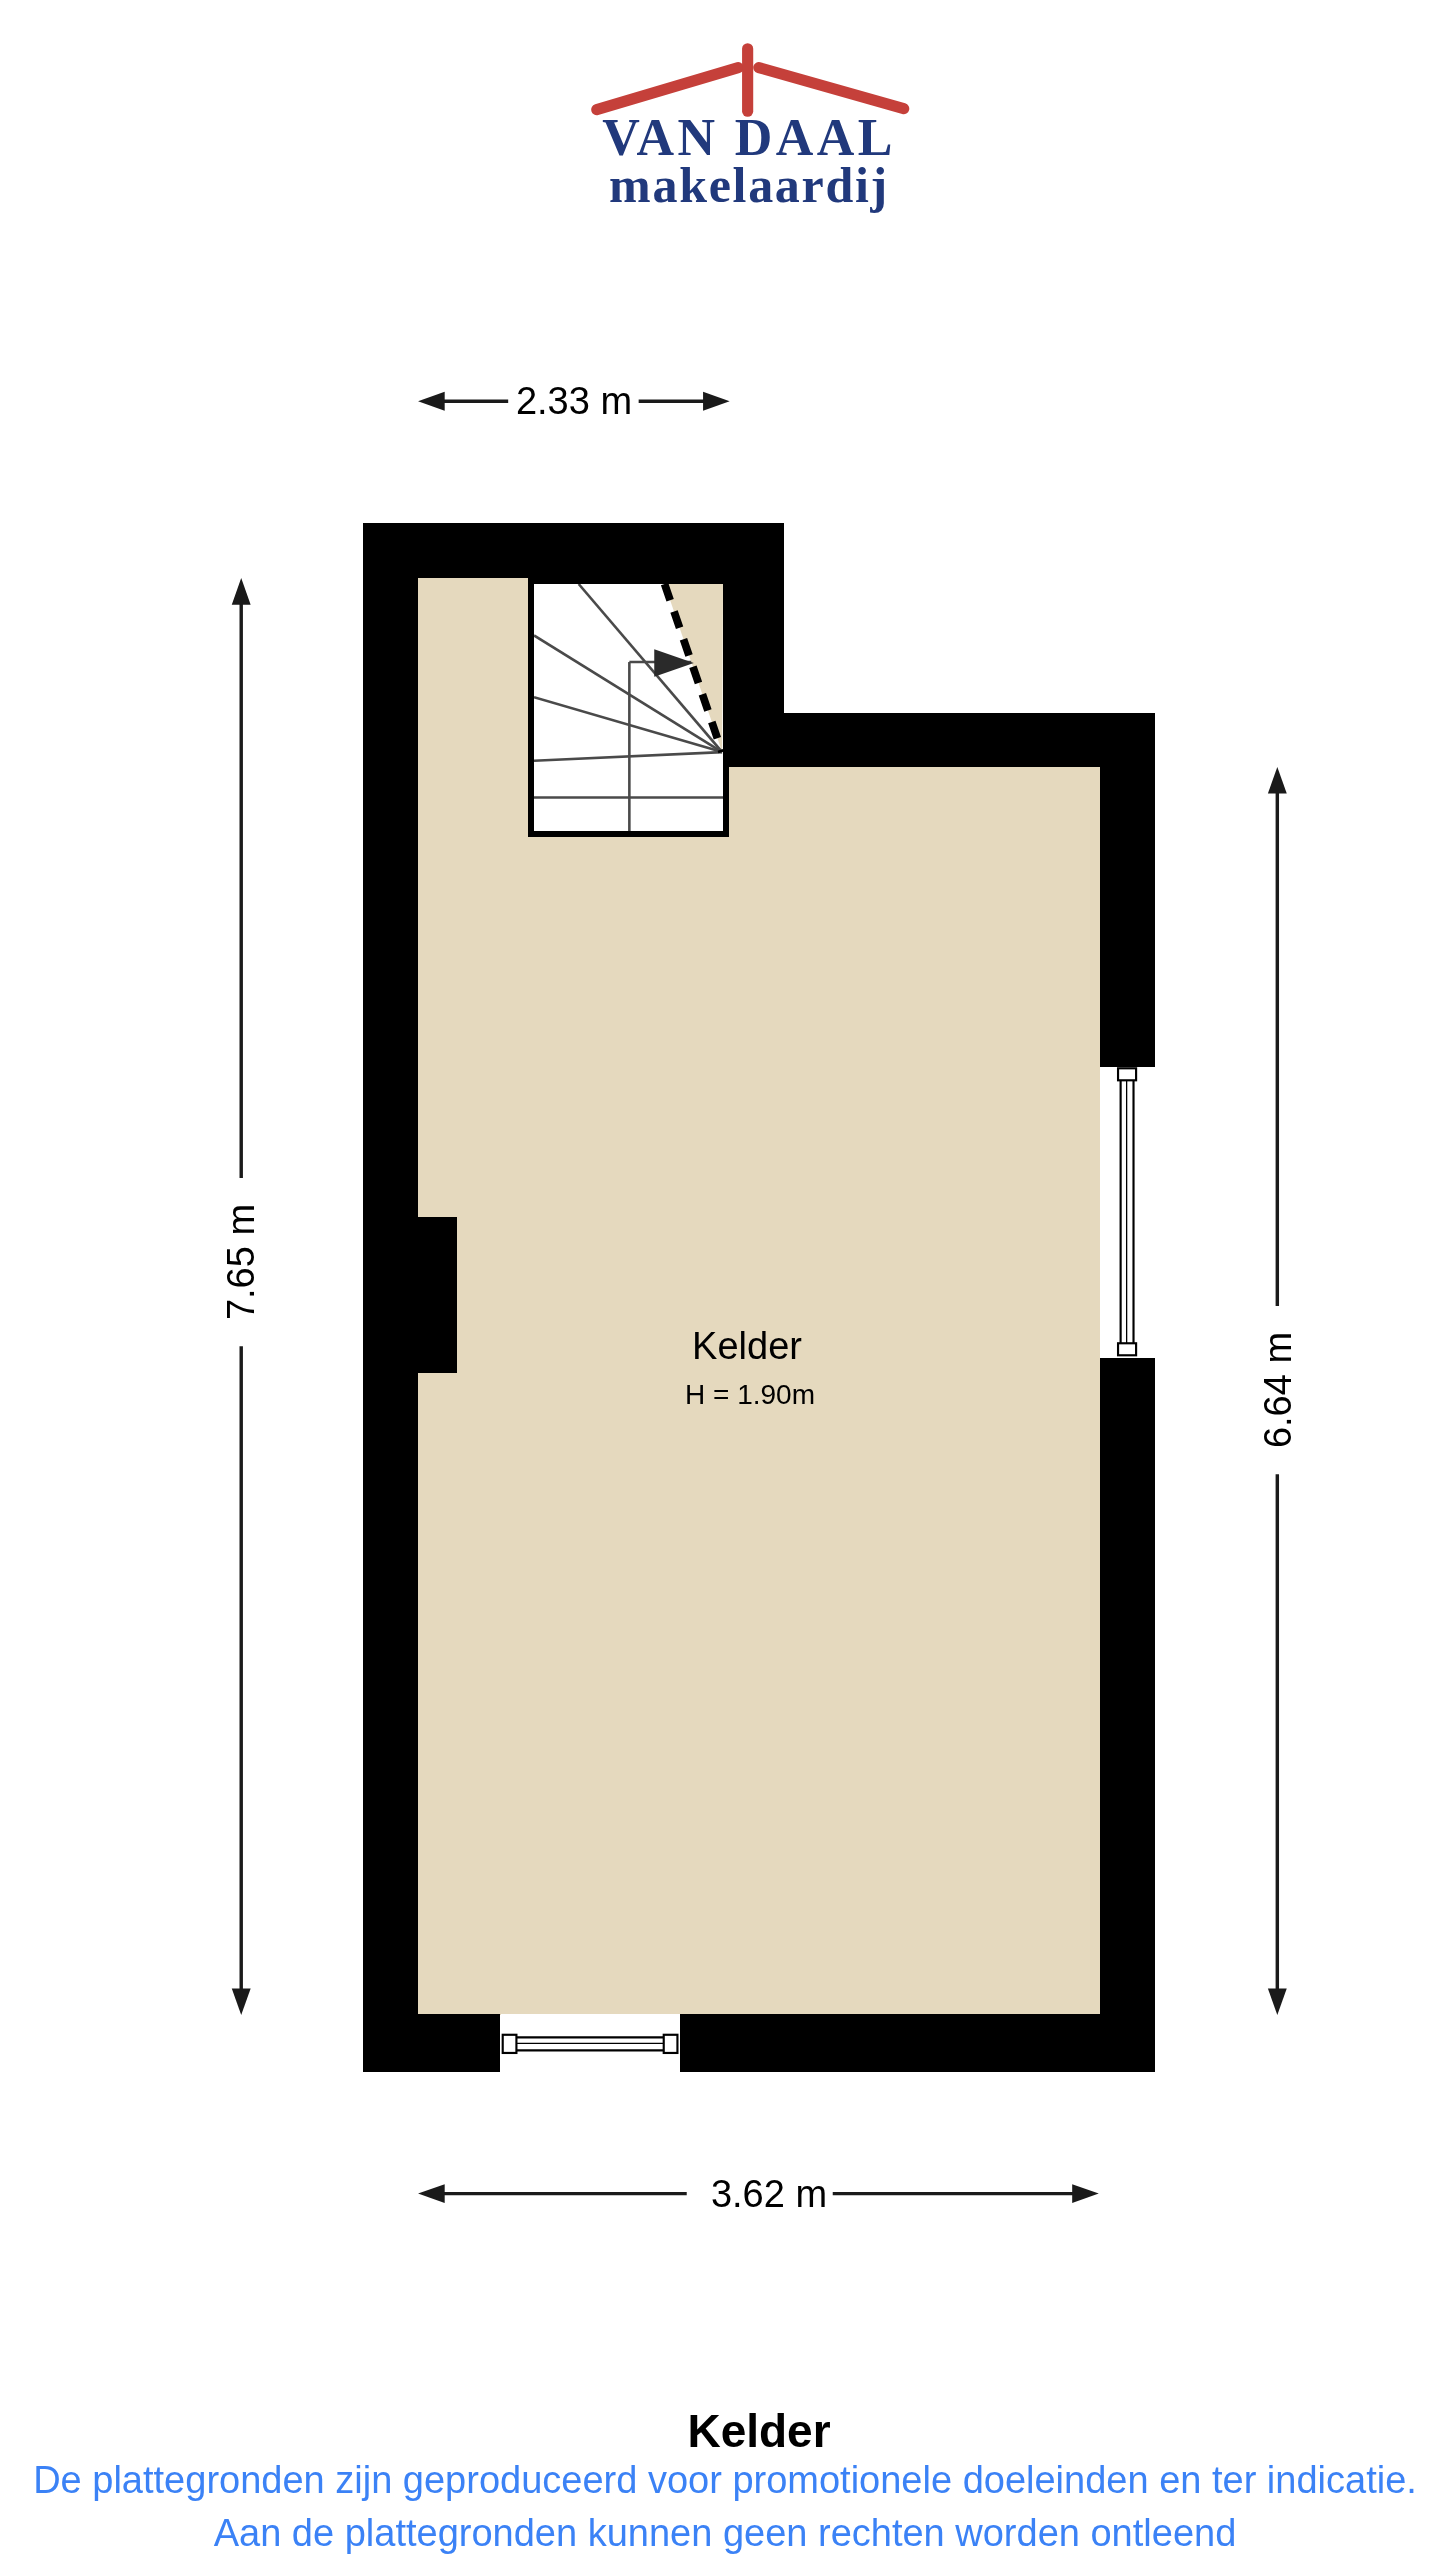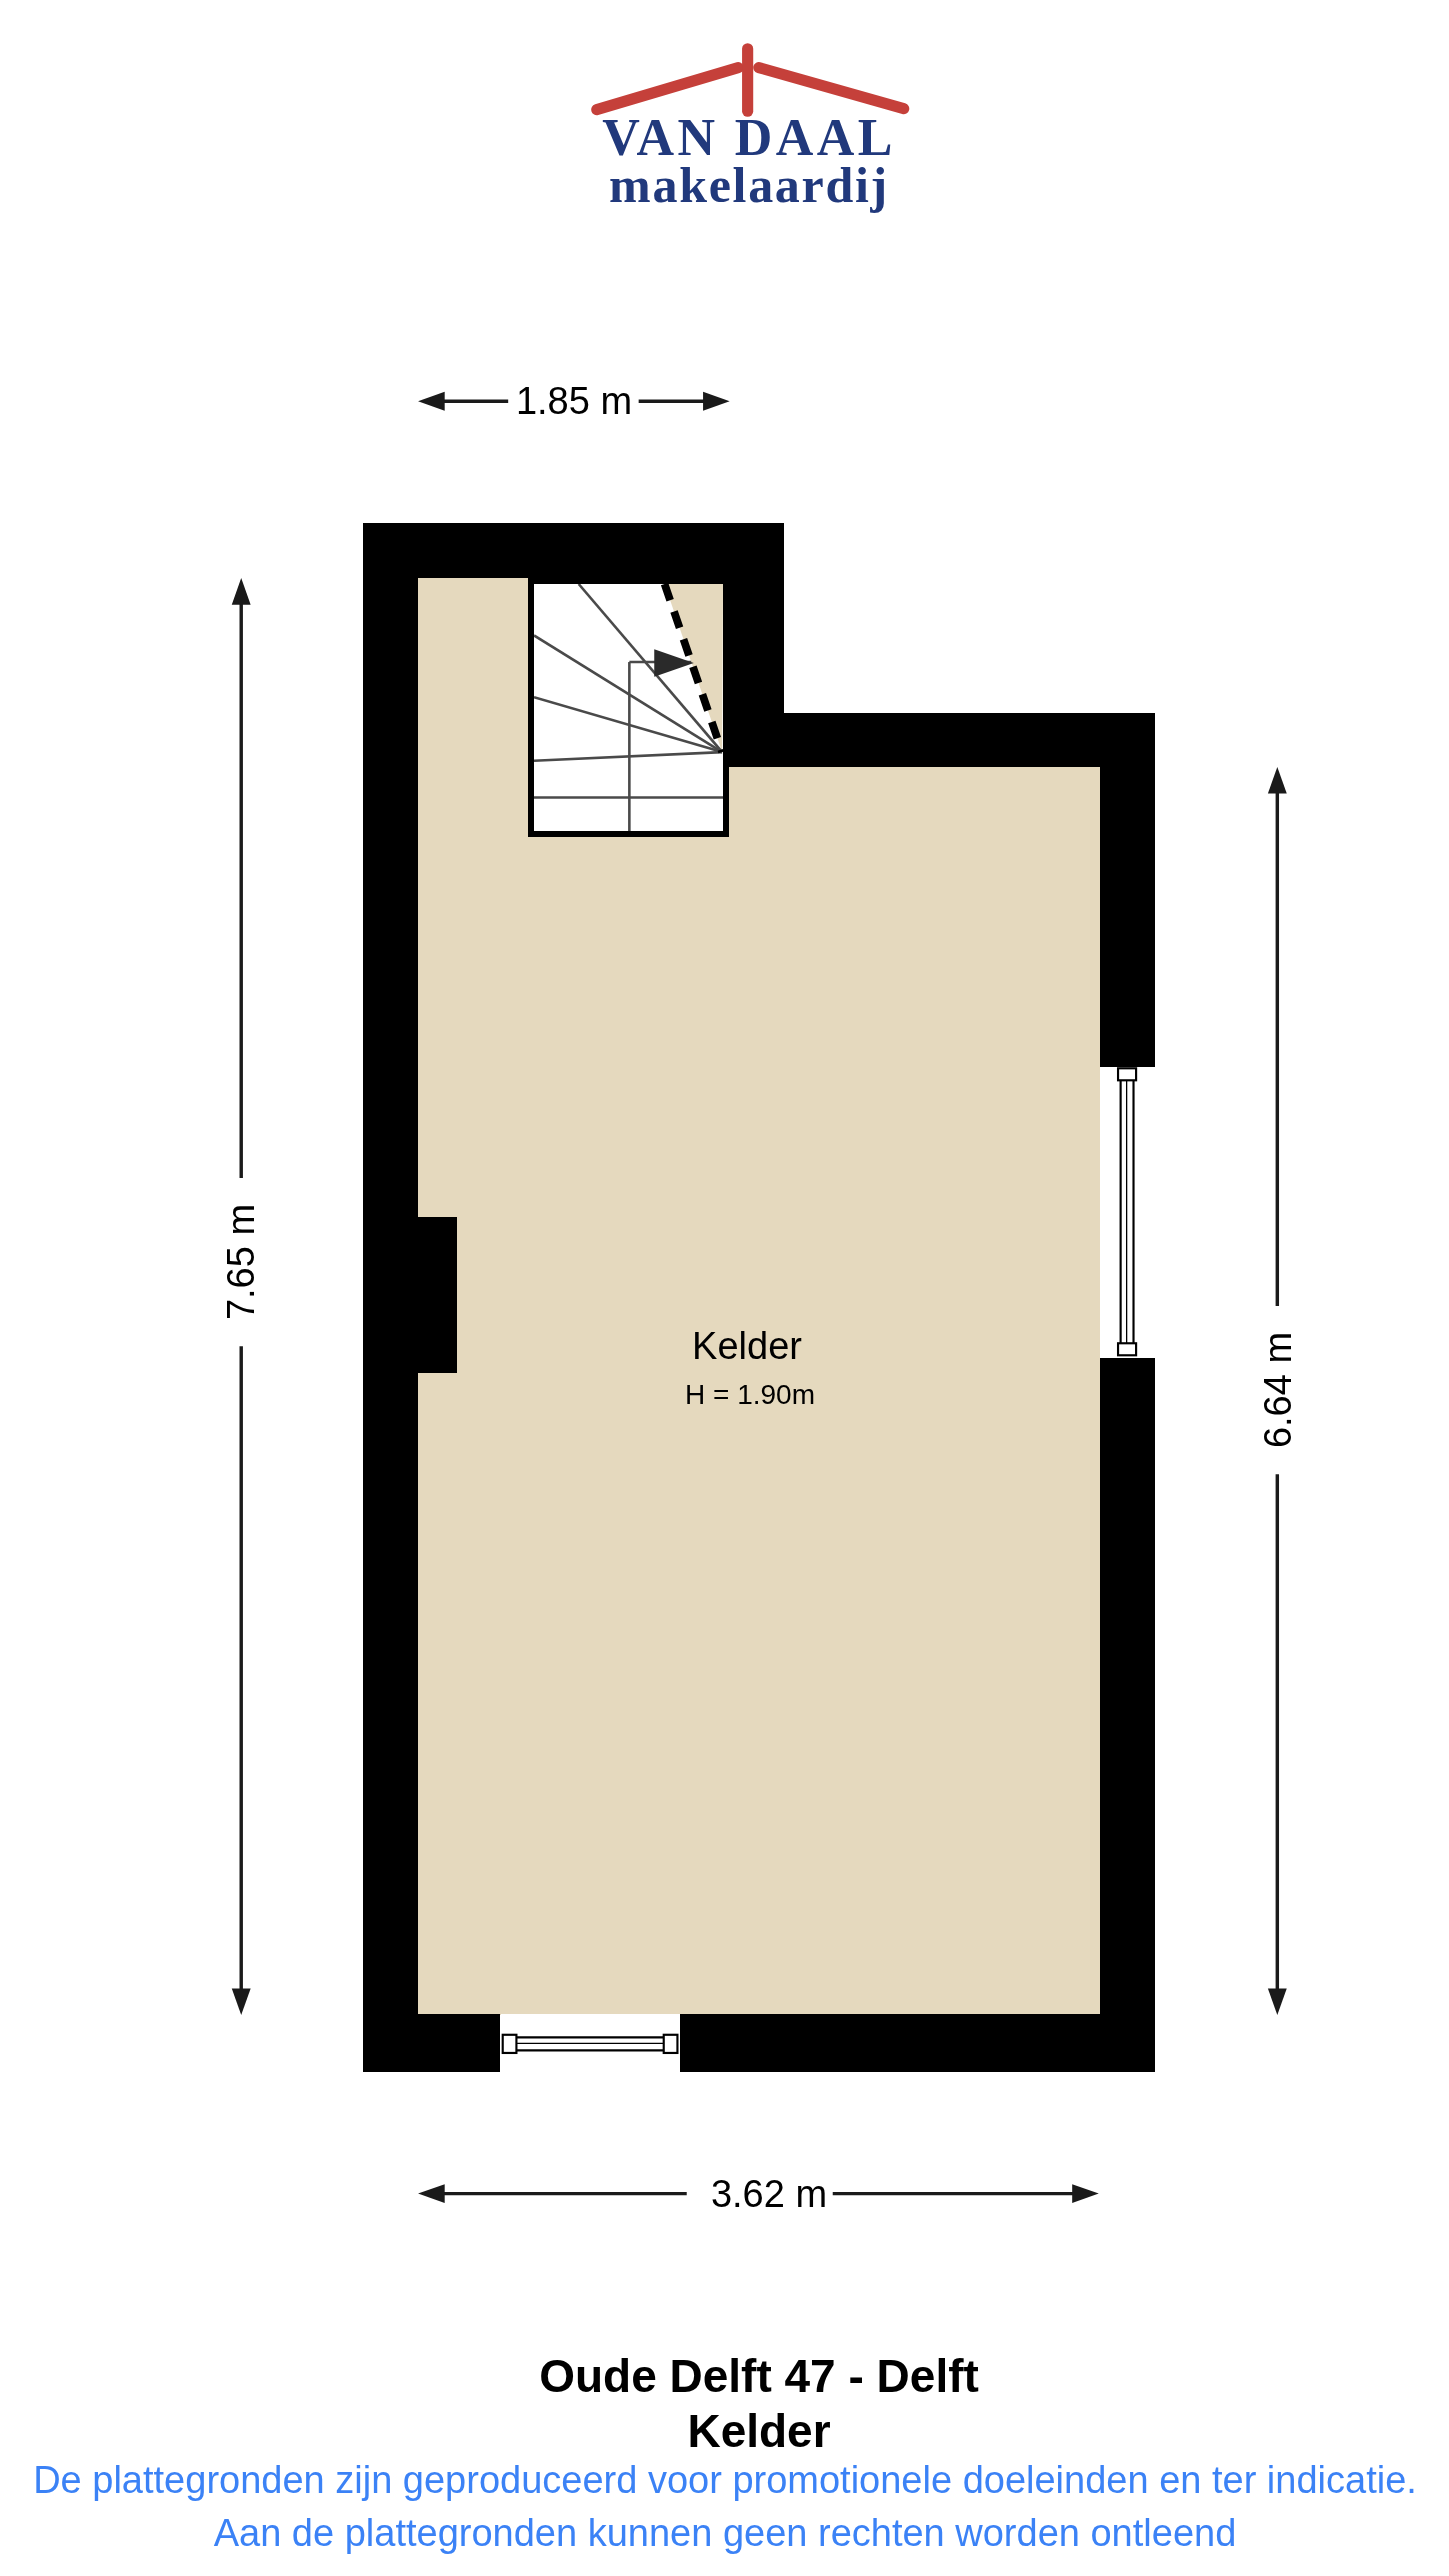--- a/index.html
+++ b/index.html
@@ -142,27 +142,26 @@
     <line x1="1488" y1="1717" x2="1488" y2="2322" stroke="var(--line)" stroke-width="4"></line>
     <polygon points="1488,893 1477,924 1499,924" fill="var(--line)"></polygon>
     <polygon points="1488,2347 1477,2316 1499,2316" fill="var(--line)"></polygon>
 
     <line x1="512" y1="2555" x2="800" y2="2555" stroke="var(--line)" stroke-width="4"></line>
     <line x1="968" y1="2555" x2="1255" y2="2555" stroke="var(--line)" stroke-width="4"></line>
     <polygon points="487,2555 518,2544 518,2566" fill="var(--line)"></polygon>
     <polygon points="1280,2555 1249,2544 1249,2566" fill="var(--line)"></polygon>
   </svg>
 
-  <div class="dim-label" style="left:574px;top:401px;">1.85 m</div>
+  <div class="dim-label" style="left:574px;top:401px;">2.33 m</div>
   <div class="dim-label vert" style="left:241px;top:1262px;">7.65 m</div>
   <div class="dim-label vert" style="left:1278px;top:1390px;">6.64 m</div>
   <div class="dim-label" style="left:759px;top:2194px;margin-left:10px;">3.62 m</div>
 
   <div class="room-label" style="left:747px;top:1346px;">Kelder</div>
   <div class="room-height" style="left:750px;top:1395px;">H = 1.90m</div>
 
-  <div class="footer-title">Oude Delft 47 - Delft</div>
   <div class="footer-subtitle">Kelder</div>
   <div class="disclaimer l1">De plattegronden zijn geproduceerd voor promotionele doeleinden en ter indicatie.</div>
   <div class="disclaimer l2">Aan de plattegronden kunnen geen rechten worden ontleend</div>
 
 </div>
 
 
 </body></html>

